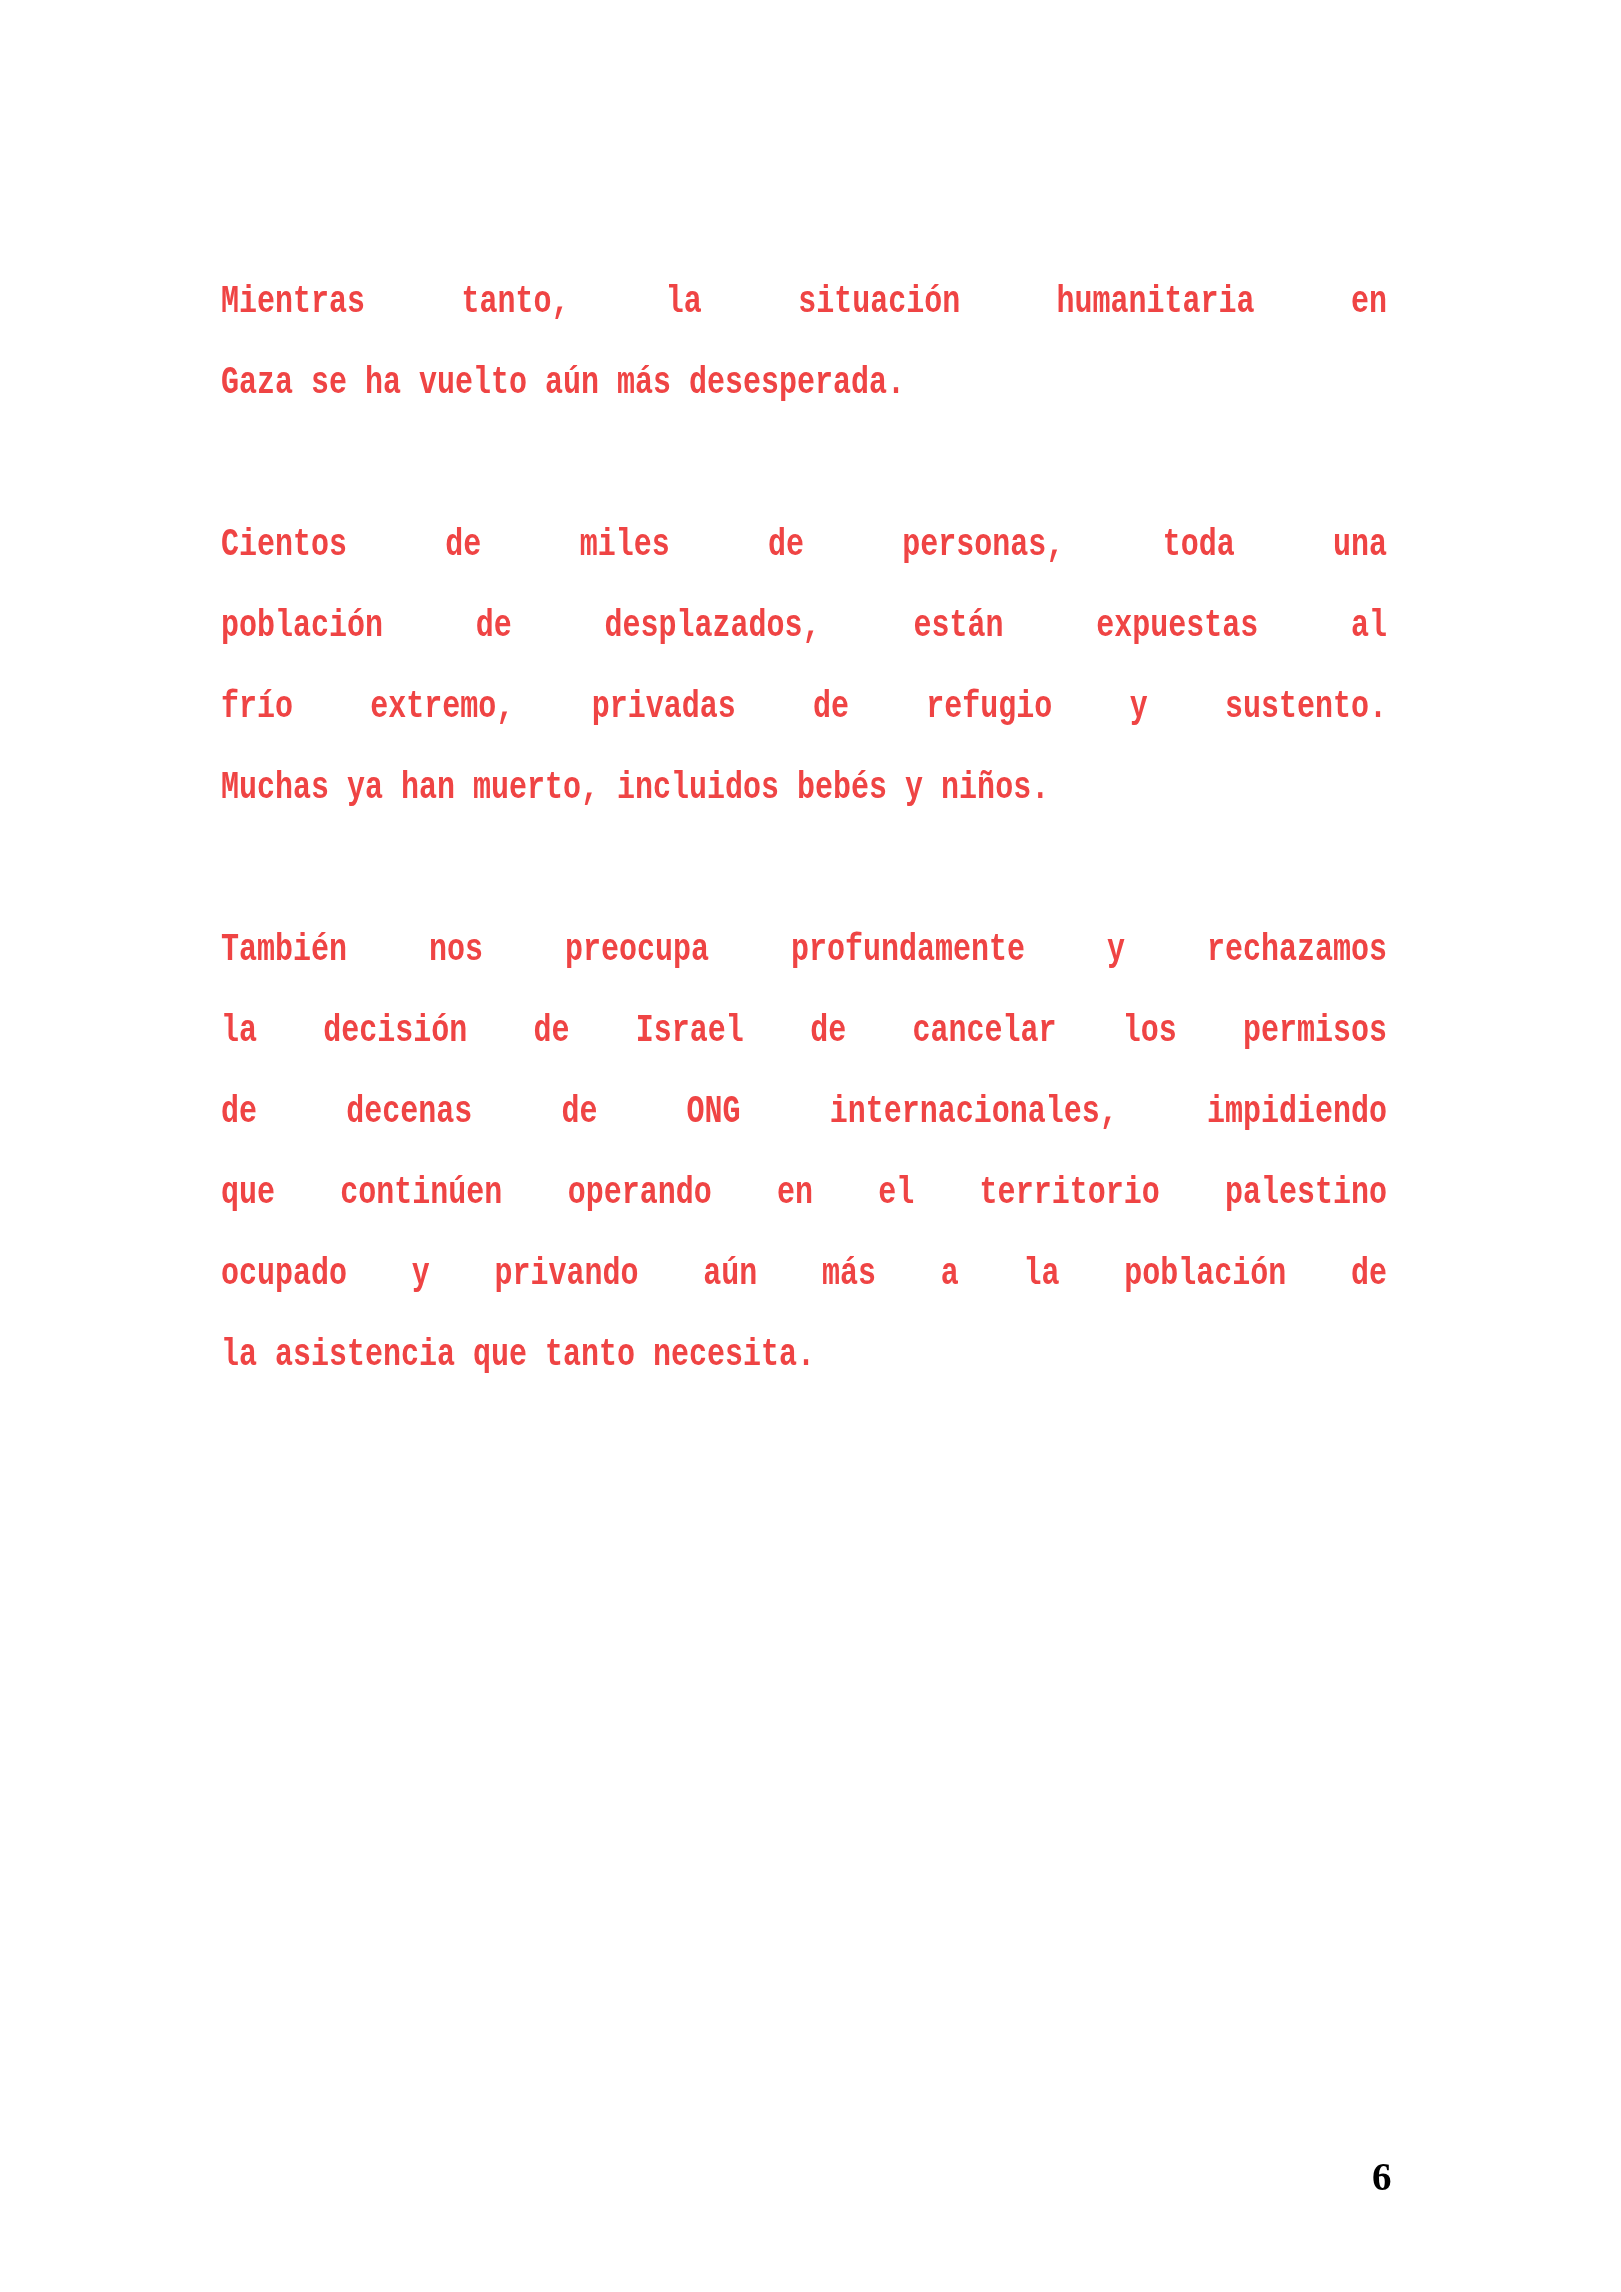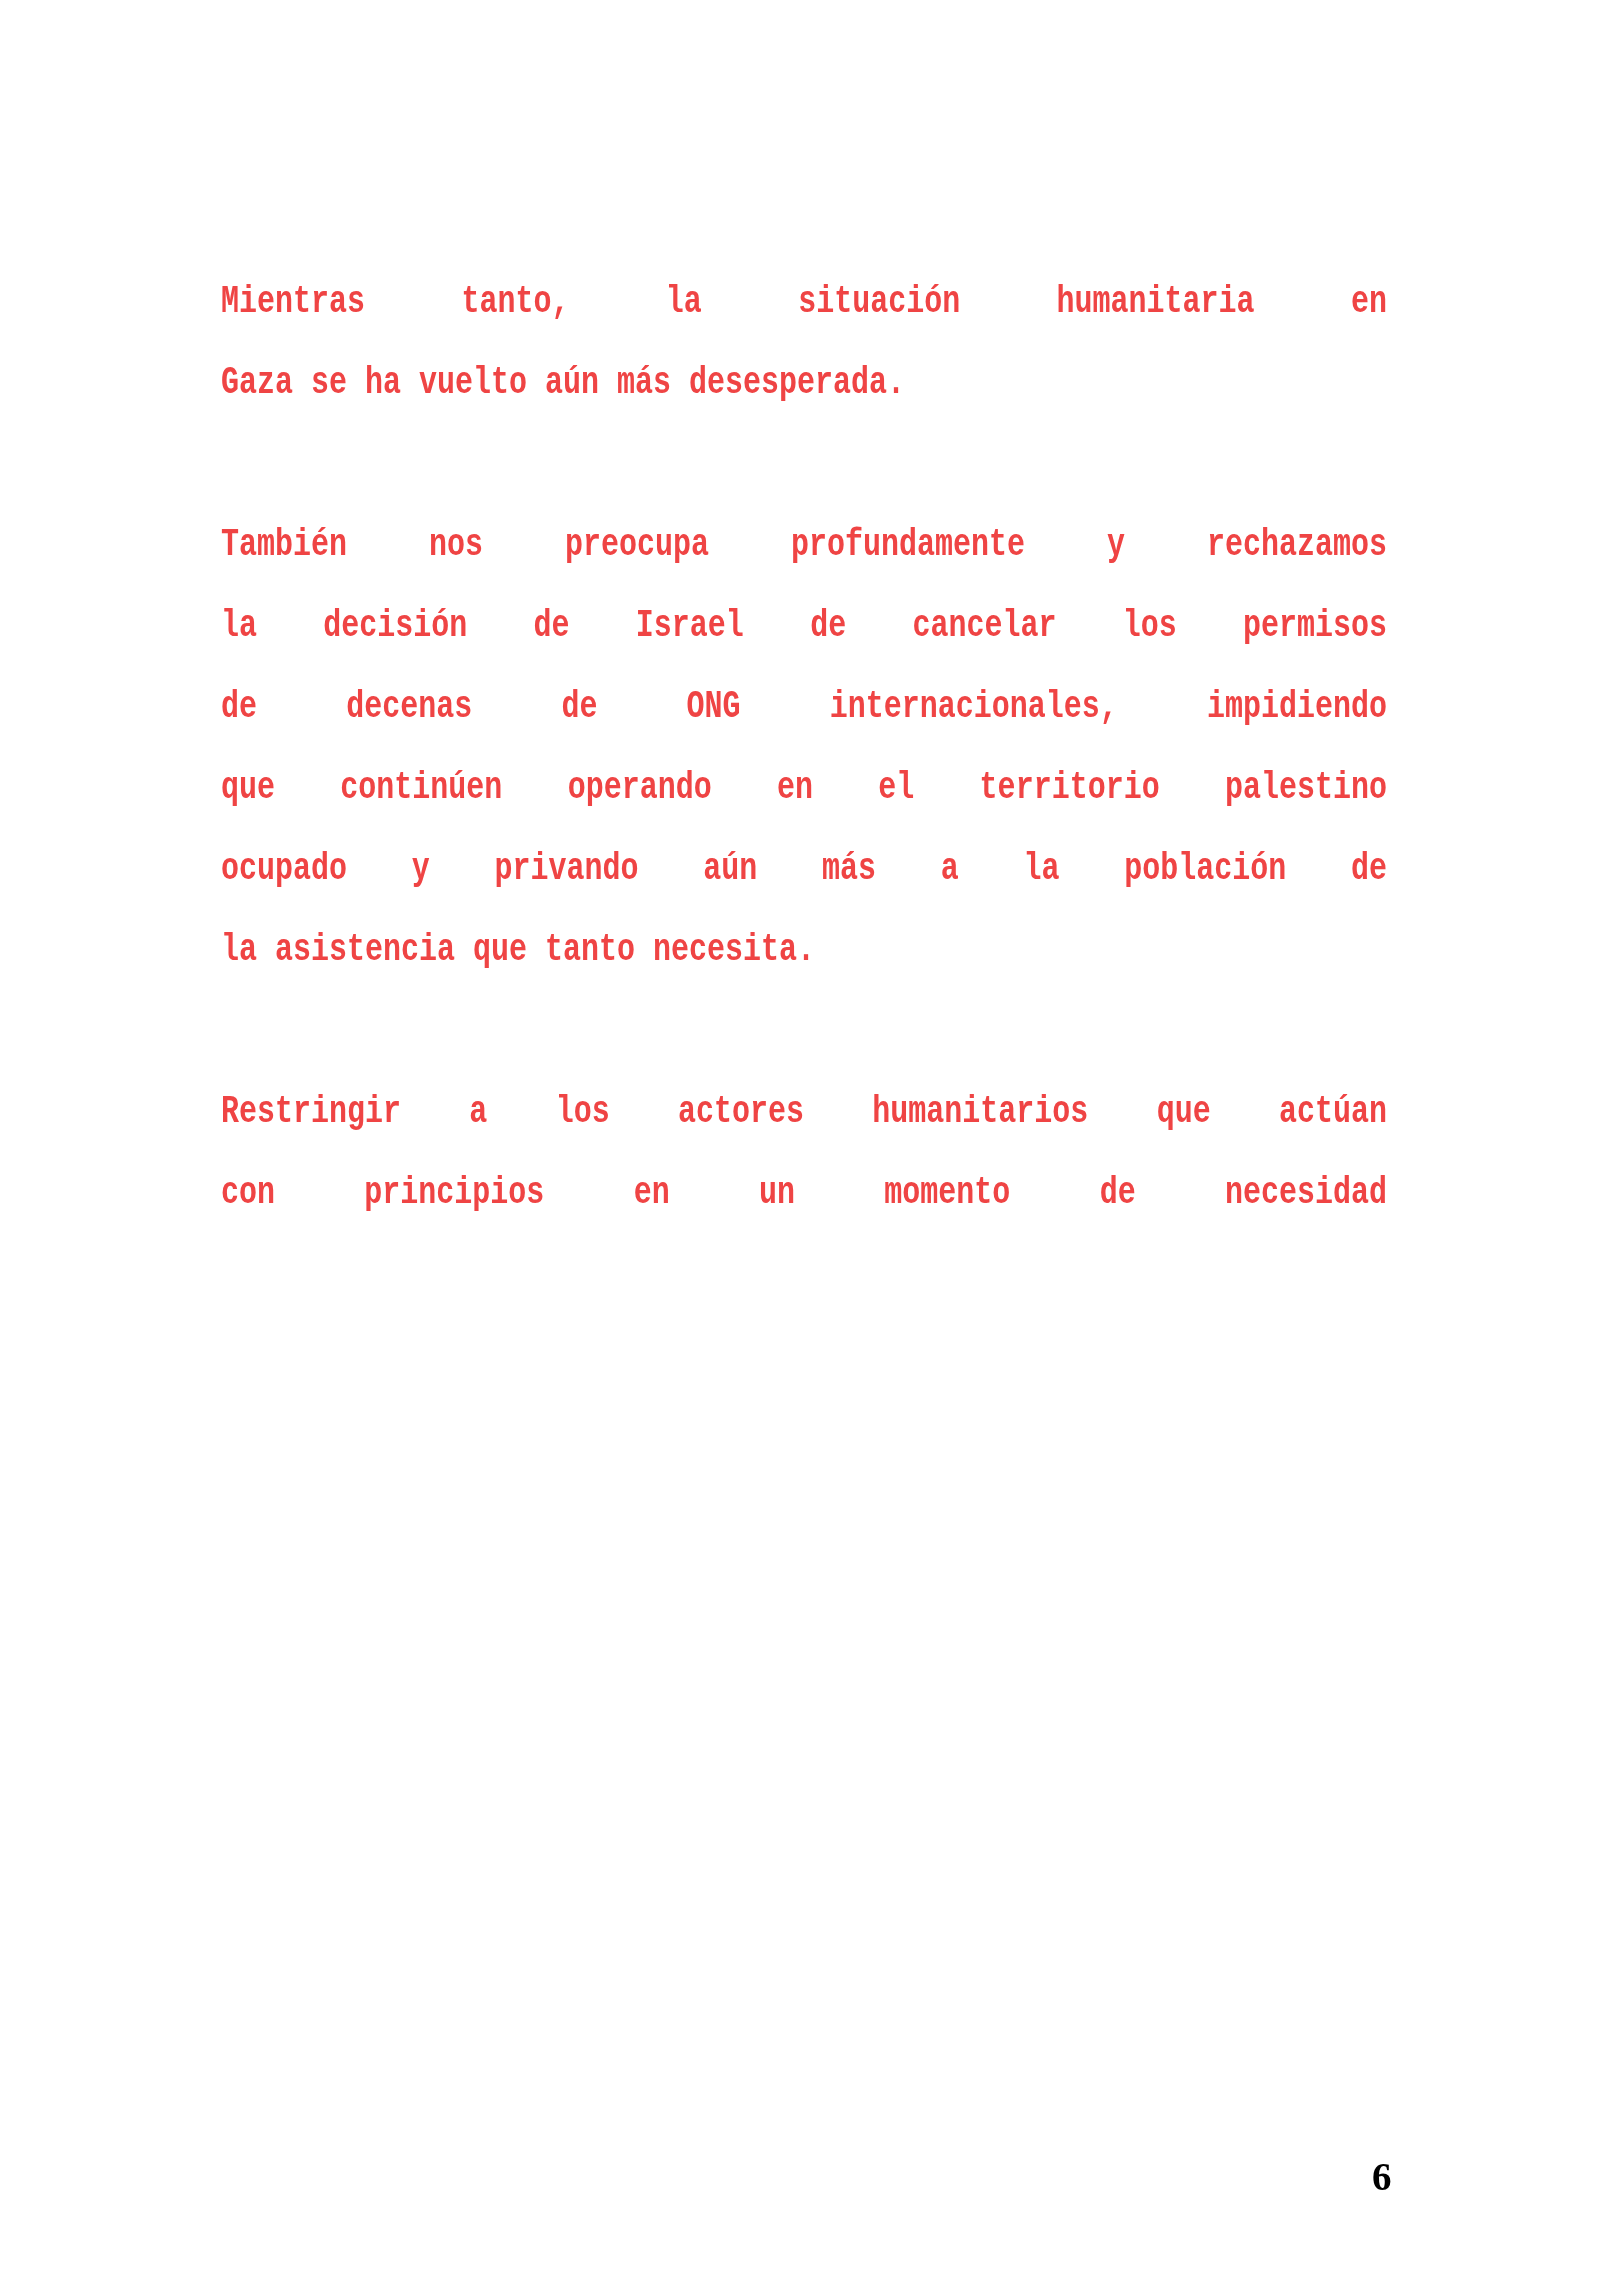--- a/index.html
+++ b/index.html
@@ -56,33 +56,35 @@
 <div class="page">
 
   <div class="text-block">
 
     <div class="para">
       <div class="line">Mientras tanto, la situación humanitaria en</div>
       <div class="line flush">Gaza se ha vuelto aún más desesperada.</div>
     </div>
 
 
+    <div class="para">
+      <div class="line">Cientos de miles de personas, toda una</div>
+      <div class="line">población de desplazados, están expuestas al</div>
+      <div class="line">frío extremo, privadas de refugio y sustento.</div>
+      <div class="line flush">Muchas ya han muerto, incluidos bebés y niños.</div>
+    </div>
 
     <div class="para">
       <div class="line">También nos preocupa profundamente y rechazamos</div>
       <div class="line">la decisión de Israel de cancelar los permisos</div>
       <div class="line">de decenas de ONG internacionales, impidiendo</div>
       <div class="line">que continúen operando en el territorio palestino</div>
       <div class="line">ocupado y privando aún más a la población de</div>
       <div class="line flush">la asistencia que tanto necesita.</div>
     </div>
 
-    <div class="para">
-      <div class="line">Restringir a los actores humanitarios que actúan</div>
-      <div class="line">con principios en un momento de necesidad</div>
-    </div>
 
   </div>
 
   <div class="page-number">6</div>
 
 </div>
 
 
 </body></html>

